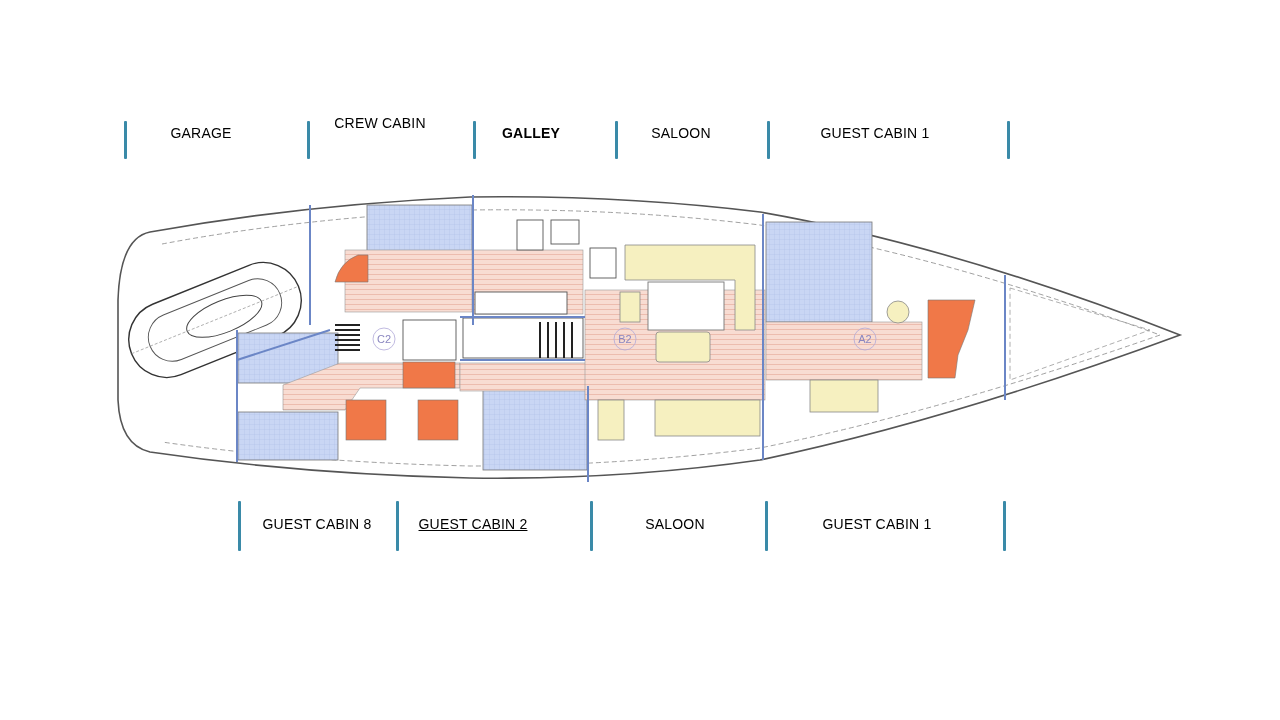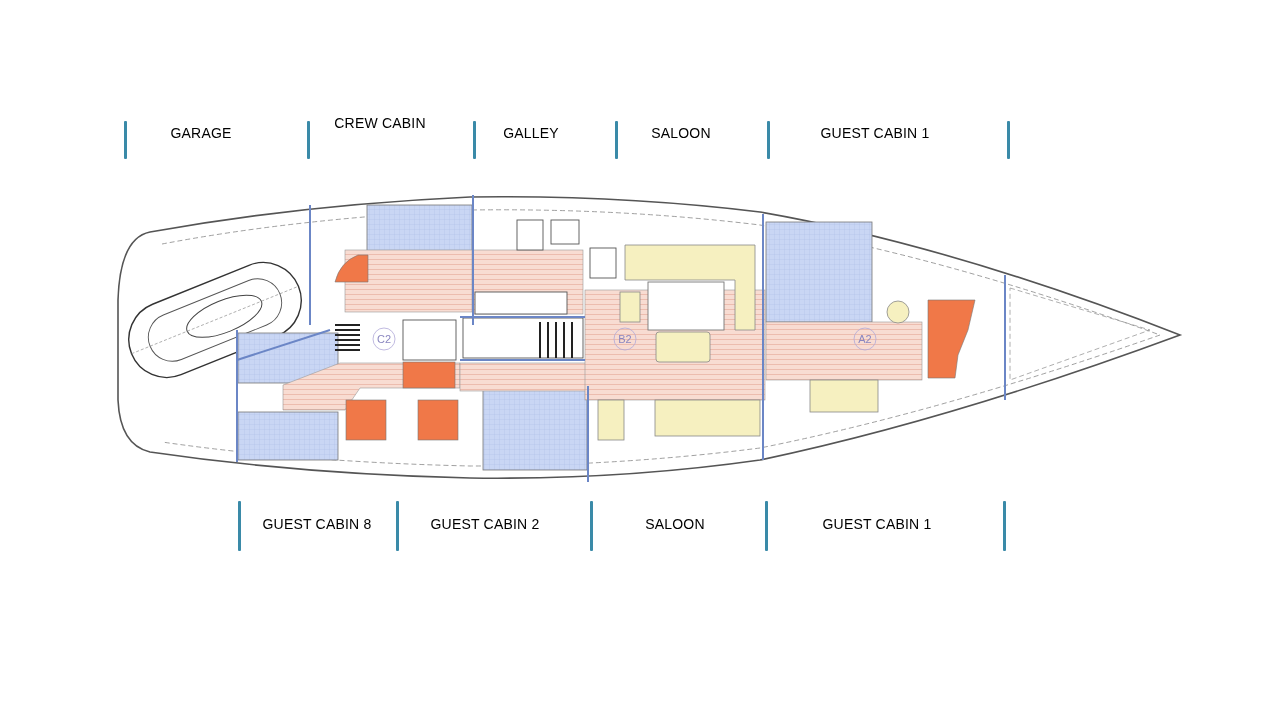--- a/index.html
+++ b/index.html
@@ -7,31 +7,31 @@
   .label { position:absolute; font-size:14px; color:#000000; letter-spacing:0.2px; white-space:nowrap; transform:translateX(-50%); }
   .tick { position:absolute; width:3px; height:38px; background:#3a8aa8; border-radius:1px; }
   svg#plan { position:absolute; left:0; top:0; }
 </style>
 </head>
 <body>
 
 <div id="labels-layer">
     <div class="label" style="left: 201px; top: 125px;">GARAGE</div>
     <div class="label" style="left: 380px; top: 115px;">CREW CABIN</div>
-    <div class="label" style="left: 531px; top: 125px;">GALLEY</div>
+    <div class="label" style="left: 531px; top: 125px; font-weight: bold;">GALLEY</div>
     <div class="label" style="left: 681px; top: 125px;">SALOON</div>
     <div class="label" style="left: 875px; top: 125px;">GUEST CABIN 1</div>
     <div class="tick" style="left: 124px; top: 121px;"></div>
     <div class="tick" style="left: 307px; top: 121px;"></div>
     <div class="tick" style="left: 473px; top: 121px;"></div>
     <div class="tick" style="left: 615px; top: 121px;"></div>
     <div class="tick" style="left: 767px; top: 121px;"></div>
     <div class="tick" style="left: 1007px; top: 121px;"></div>
     <div class="label" style="left: 317px; top: 516px;">GUEST CABIN 8</div>
-    <div class="label" style="left: 485px; top: 516px;">GUEST CABIN 2</div>
+    <div class="label" style="left: 473px; top: 516px; text-decoration: underline;">GUEST CABIN 2</div>
     <div class="label" style="left: 675px; top: 516px;">SALOON</div>
     <div class="label" style="left: 877px; top: 516px;">GUEST CABIN 1</div>
     <div class="tick" style="left: 238px; top: 501px; height: 50px;"></div>
     <div class="tick" style="left: 396px; top: 501px; height: 50px;"></div>
     <div class="tick" style="left: 590px; top: 501px; height: 50px;"></div>
     <div class="tick" style="left: 765px; top: 501px; height: 50px;"></div>
     <div class="tick" style="left: 1003px; top: 501px; height: 50px;"></div>
   </div>
 
 <svg id="plan" width="1280" height="720" viewBox="0 0 1280 720">

